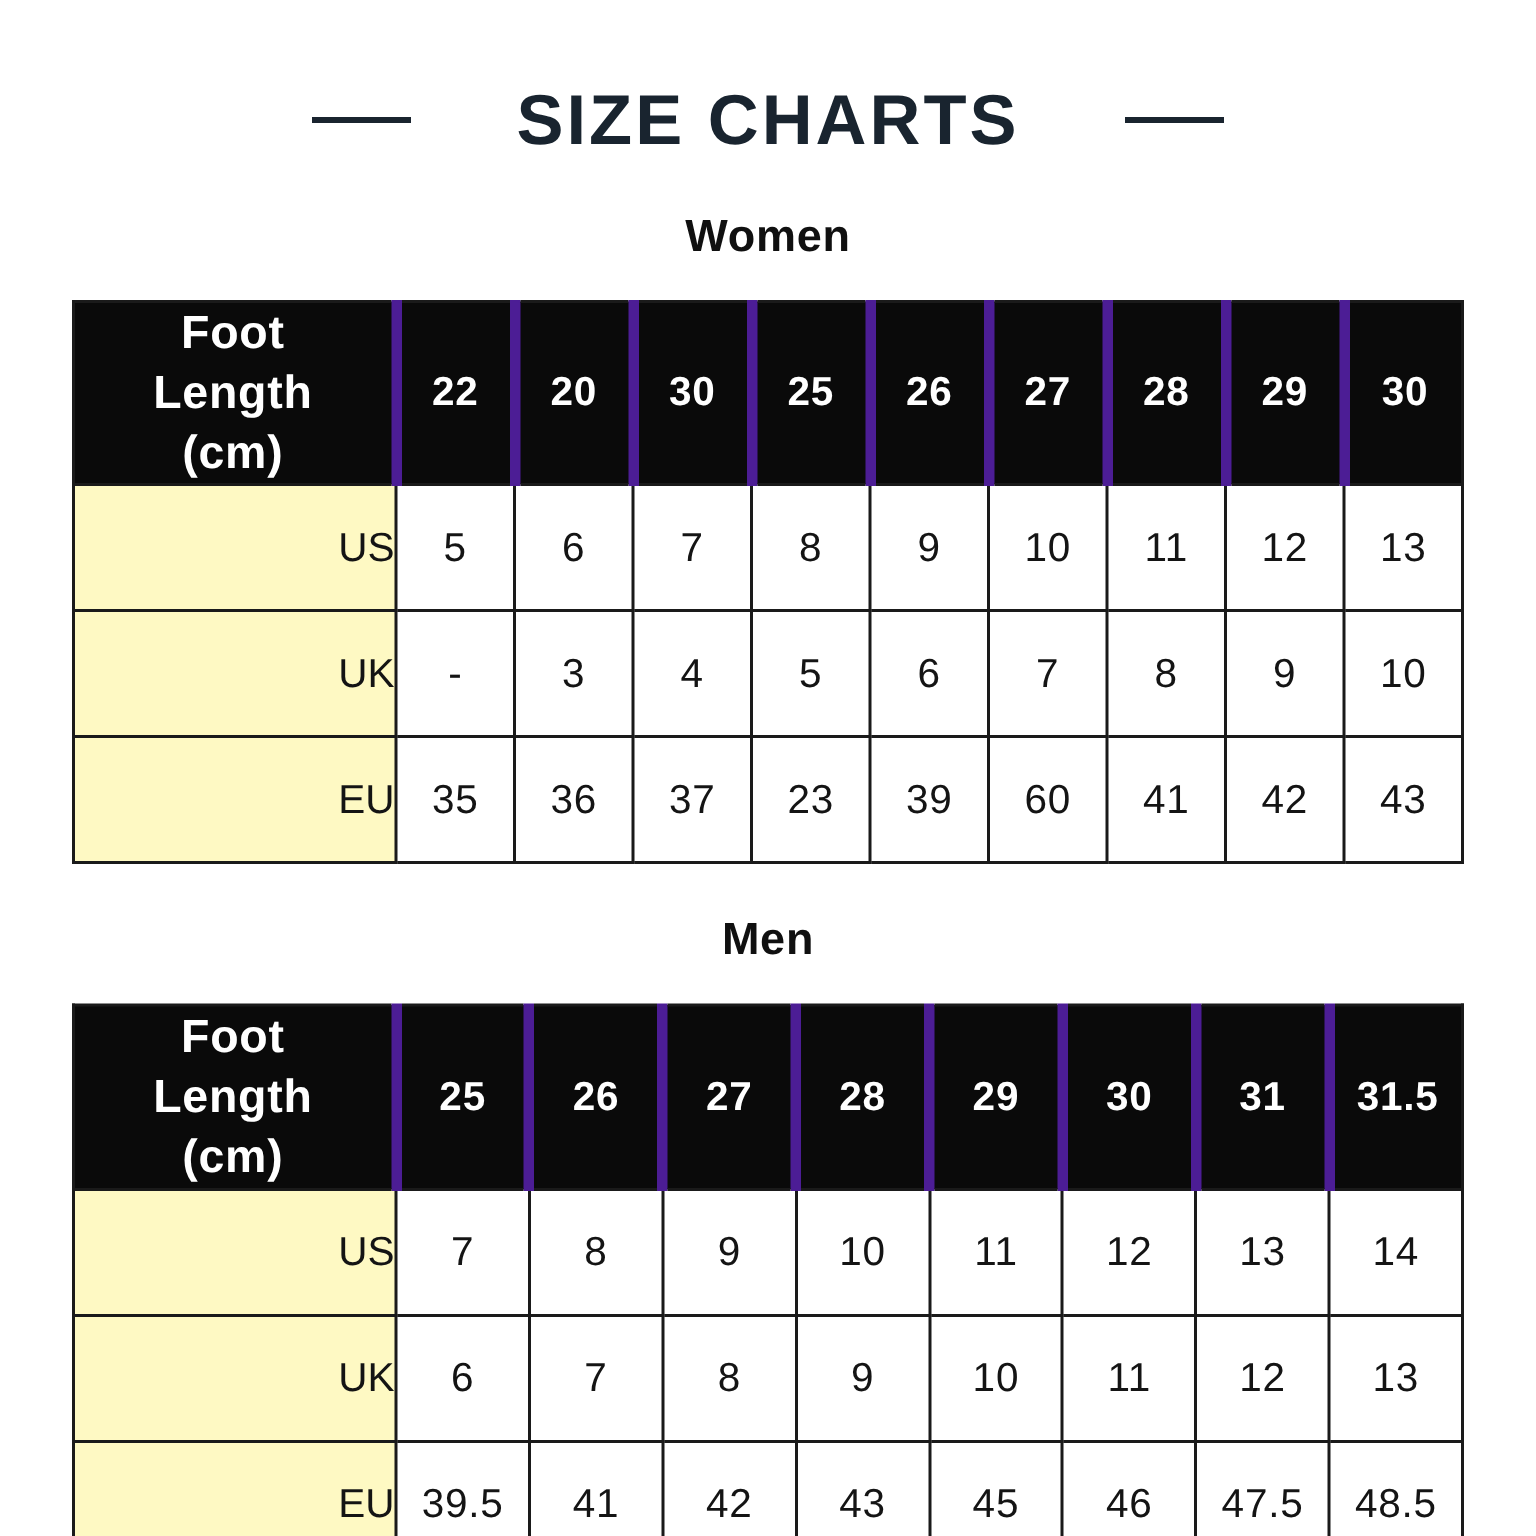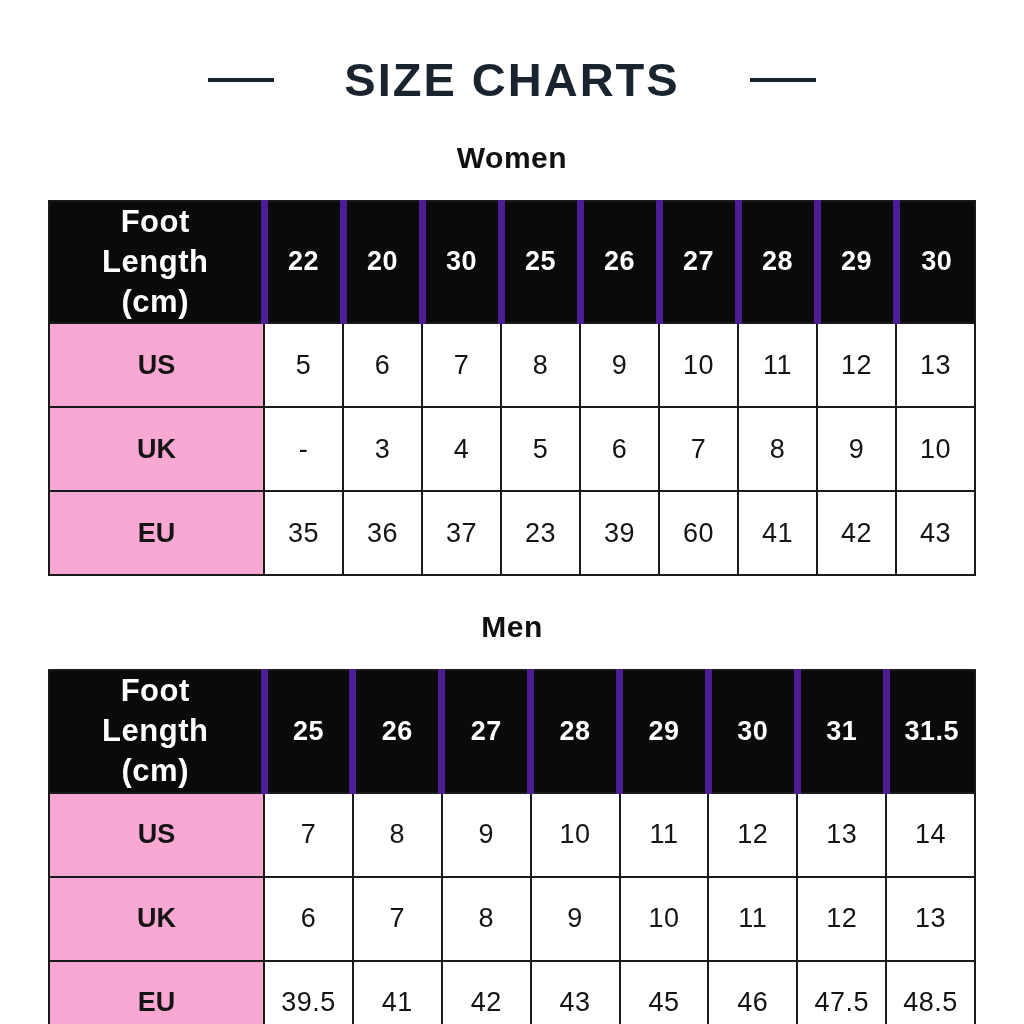--- a/index.html
+++ b/index.html
@@ -57,24 +57,25 @@
     letter-spacing: 0.5px;
   }
   .size-table thead th + th { border-left: 7px solid #4c1d95; }
   .size-table thead th.corner {
     font-size: 31px;
     line-height: 1.3;
     padding: 0 30px;
   }
   .size-table tbody tr { height: 84px; }
   .size-table tbody th {
-    background: #f9a8d4;
+    background: #fef9c3;
     font-size: 27px;
-    font-weight: 700;
+    font-weight: 400;
     color: #141414;
+    text-align: right;
   }
   .size-table tbody td {
     background: #ffffff;
     font-size: 27px;
     font-weight: 500;
     color: #141414;
     letter-spacing: 0.5px;
   }
 </style>
 </head>

